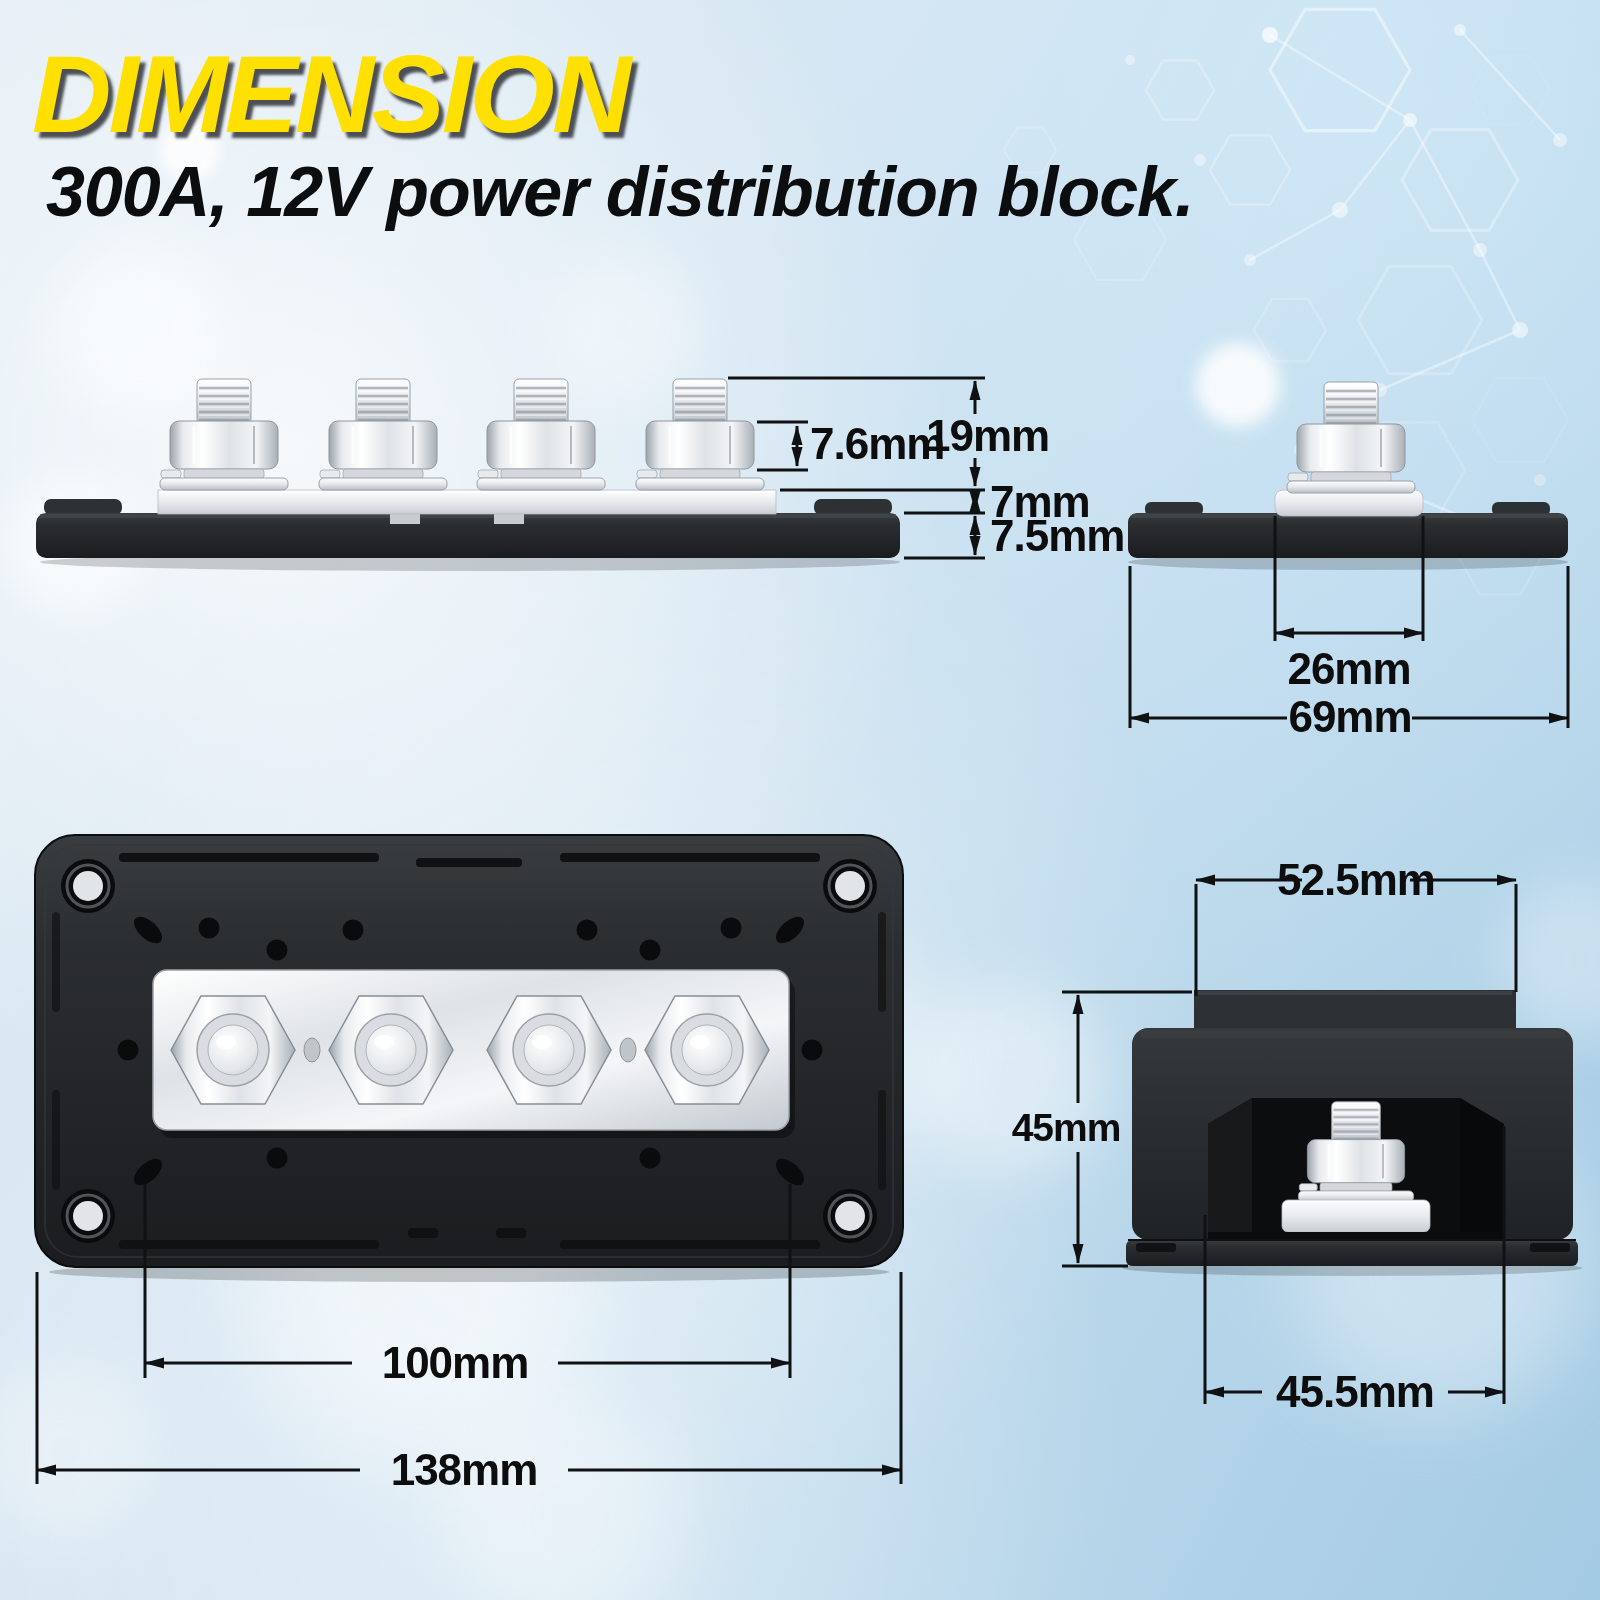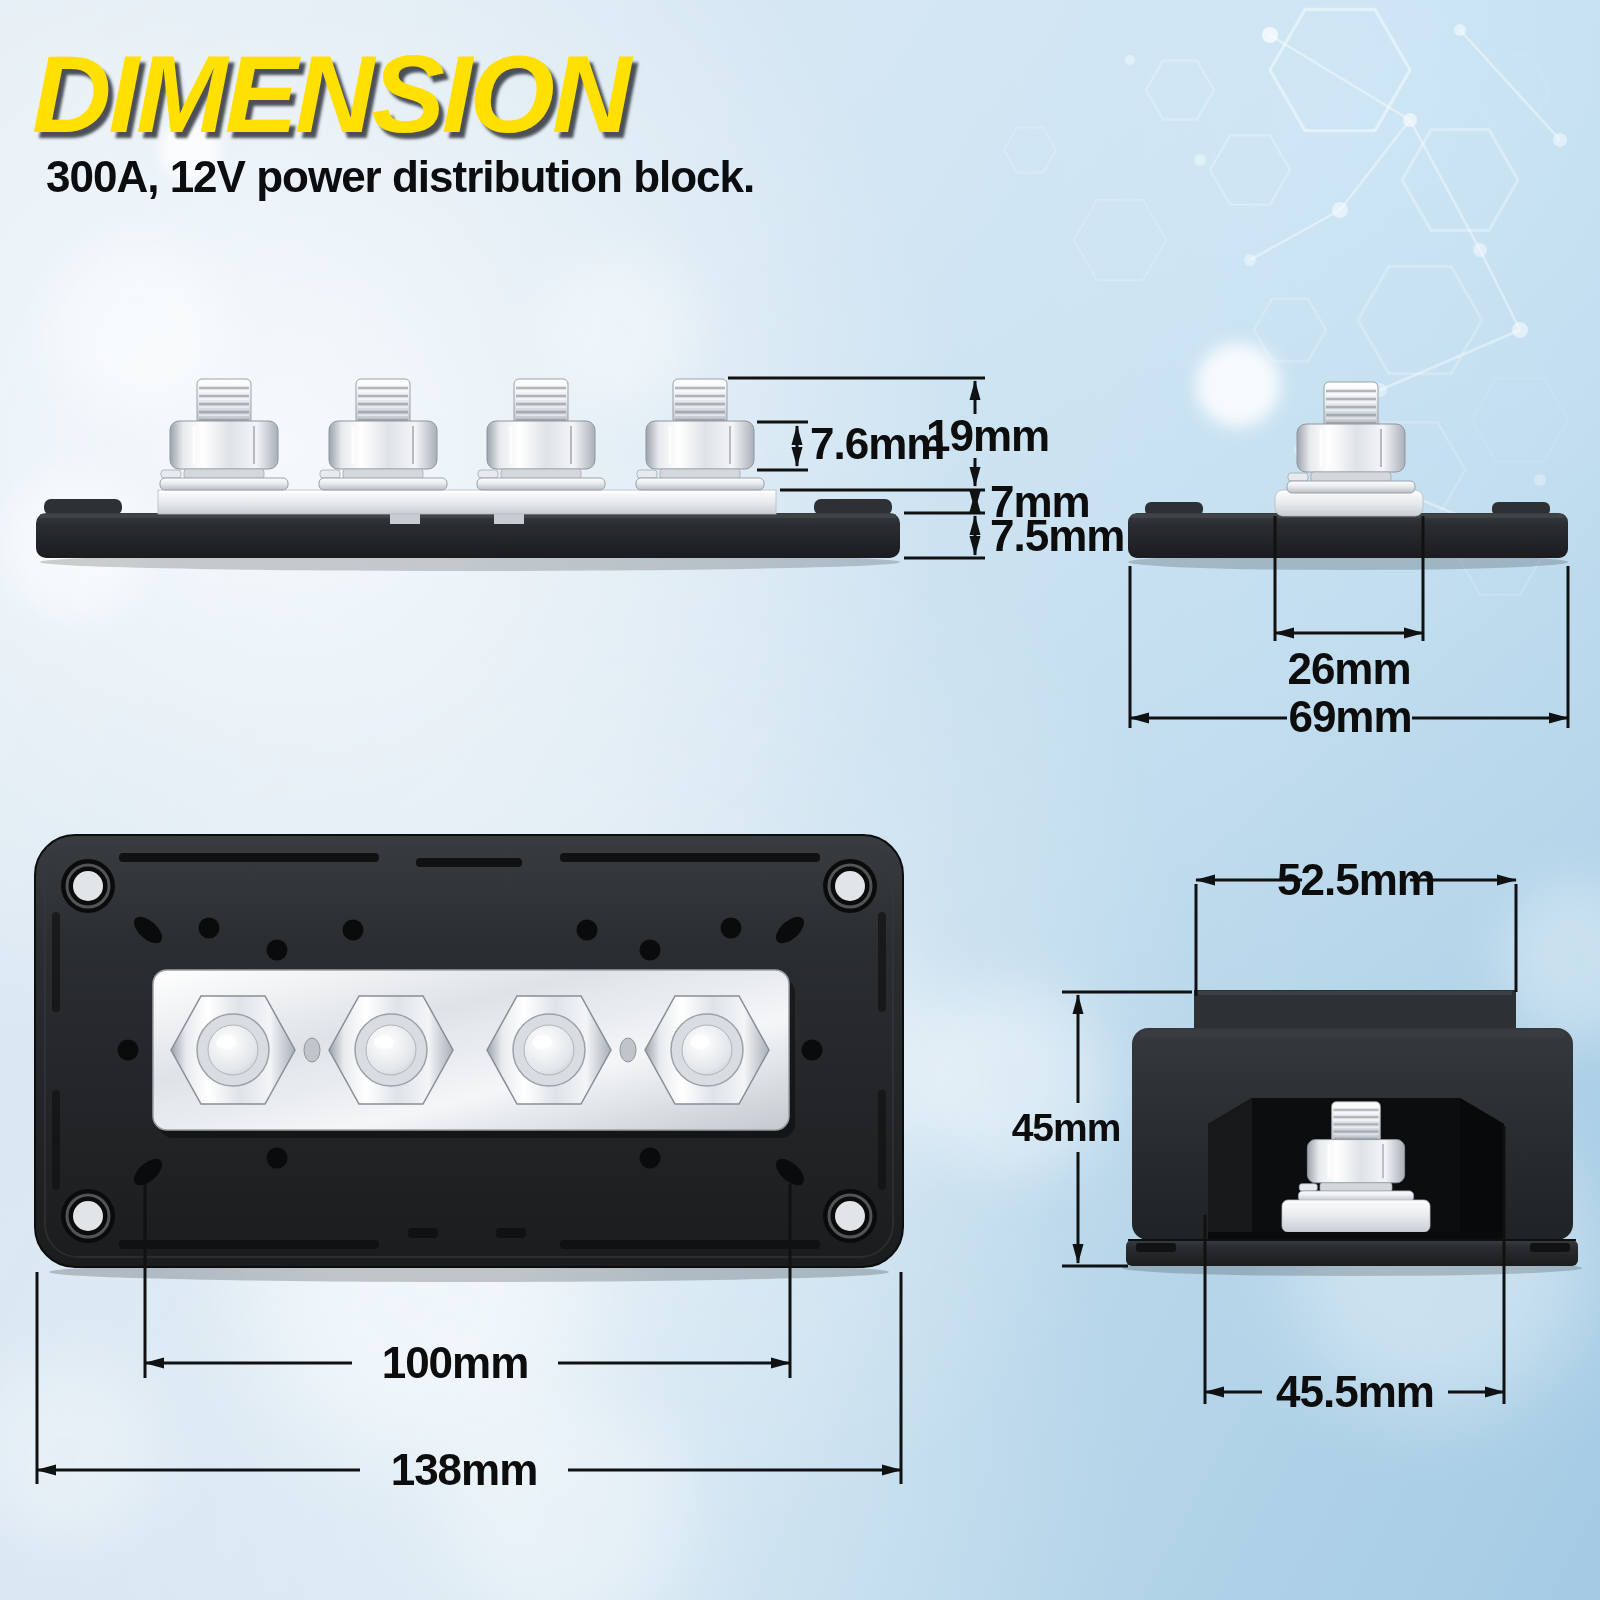--- a/index.html
+++ b/index.html
@@ -18,21 +18,21 @@
   #title{
     position:absolute;left:32px;top:30px;margin:0;
     font-size:110px;font-weight:900;font-style:italic;letter-spacing:-3px;
     color:#ffe000;
     text-shadow:5px 6px 3px rgba(48,50,58,.85);
     white-space:nowrap;
     text-align:center;
   }
   #subtitle{
     position:absolute;left:46px;top:152px;margin:0;
-    font-size:44px;font-weight:700;letter-spacing:-1px;
+    font-size:70px;font-weight:700;font-style:italic;letter-spacing:-1px;
     color:#0c0d0f;white-space:nowrap;
   }
   svg .dim{
     font-family:"Liberation Sans",sans-serif;font-weight:700;
     font-size:44px;fill:#0d0d0e;letter-spacing:-1px;
   }
   svg .dim-sm{font-size:39px;}
   .dl{stroke:#101113;stroke-width:3;fill:none;}
   #mainsvg{position:absolute;left:0;top:0;}
 </style>

